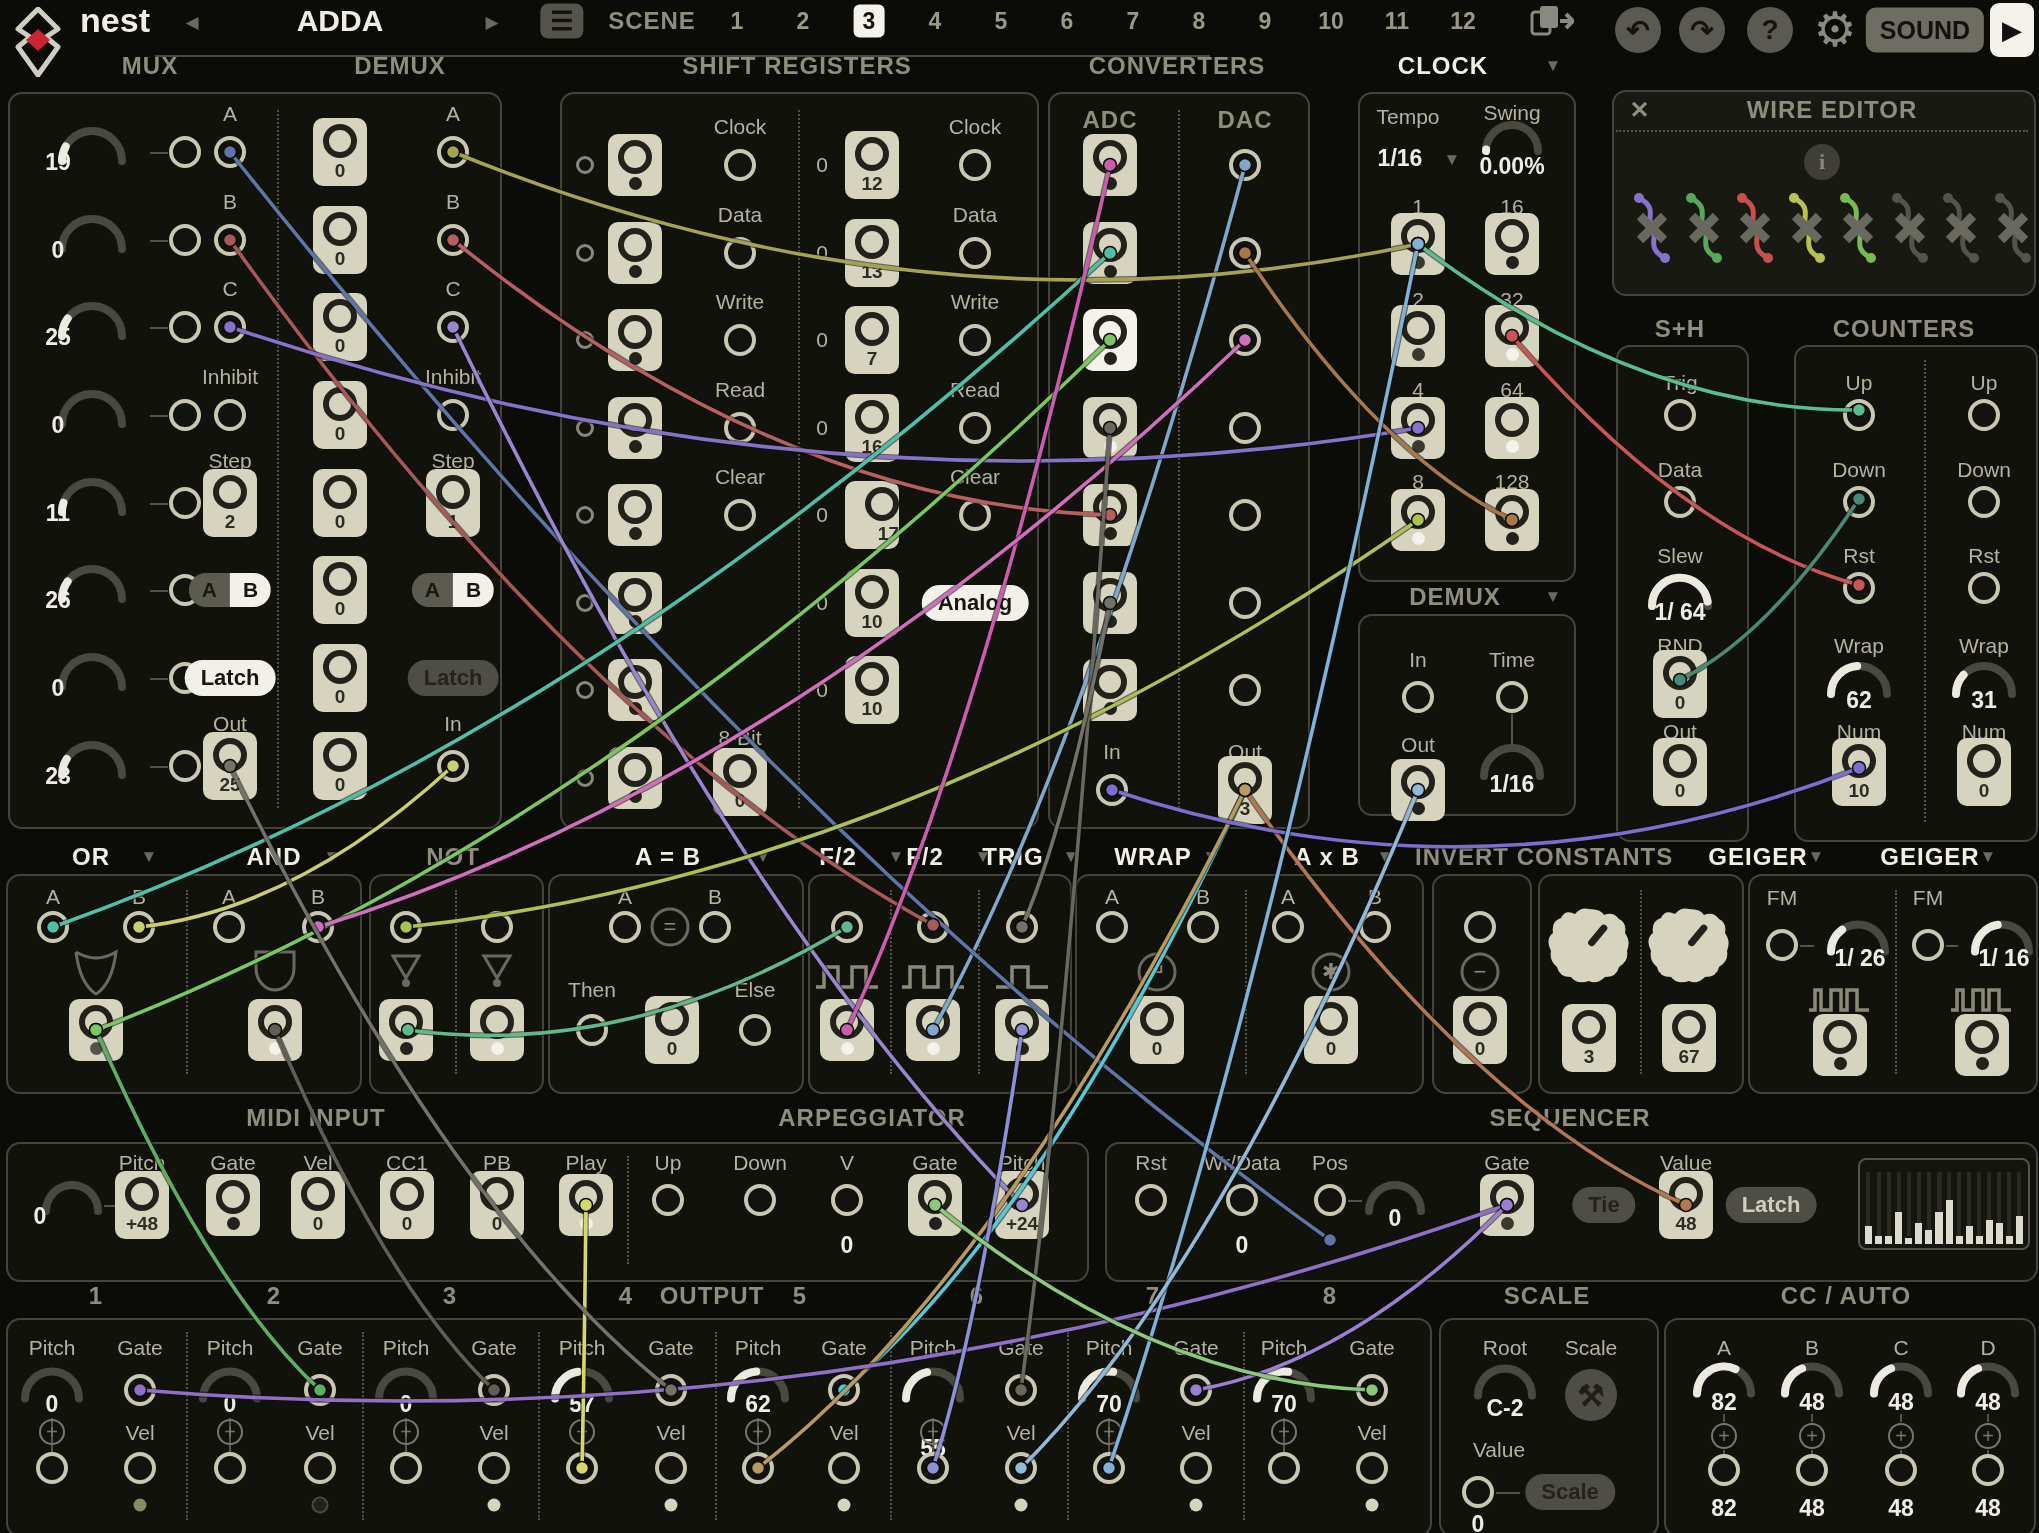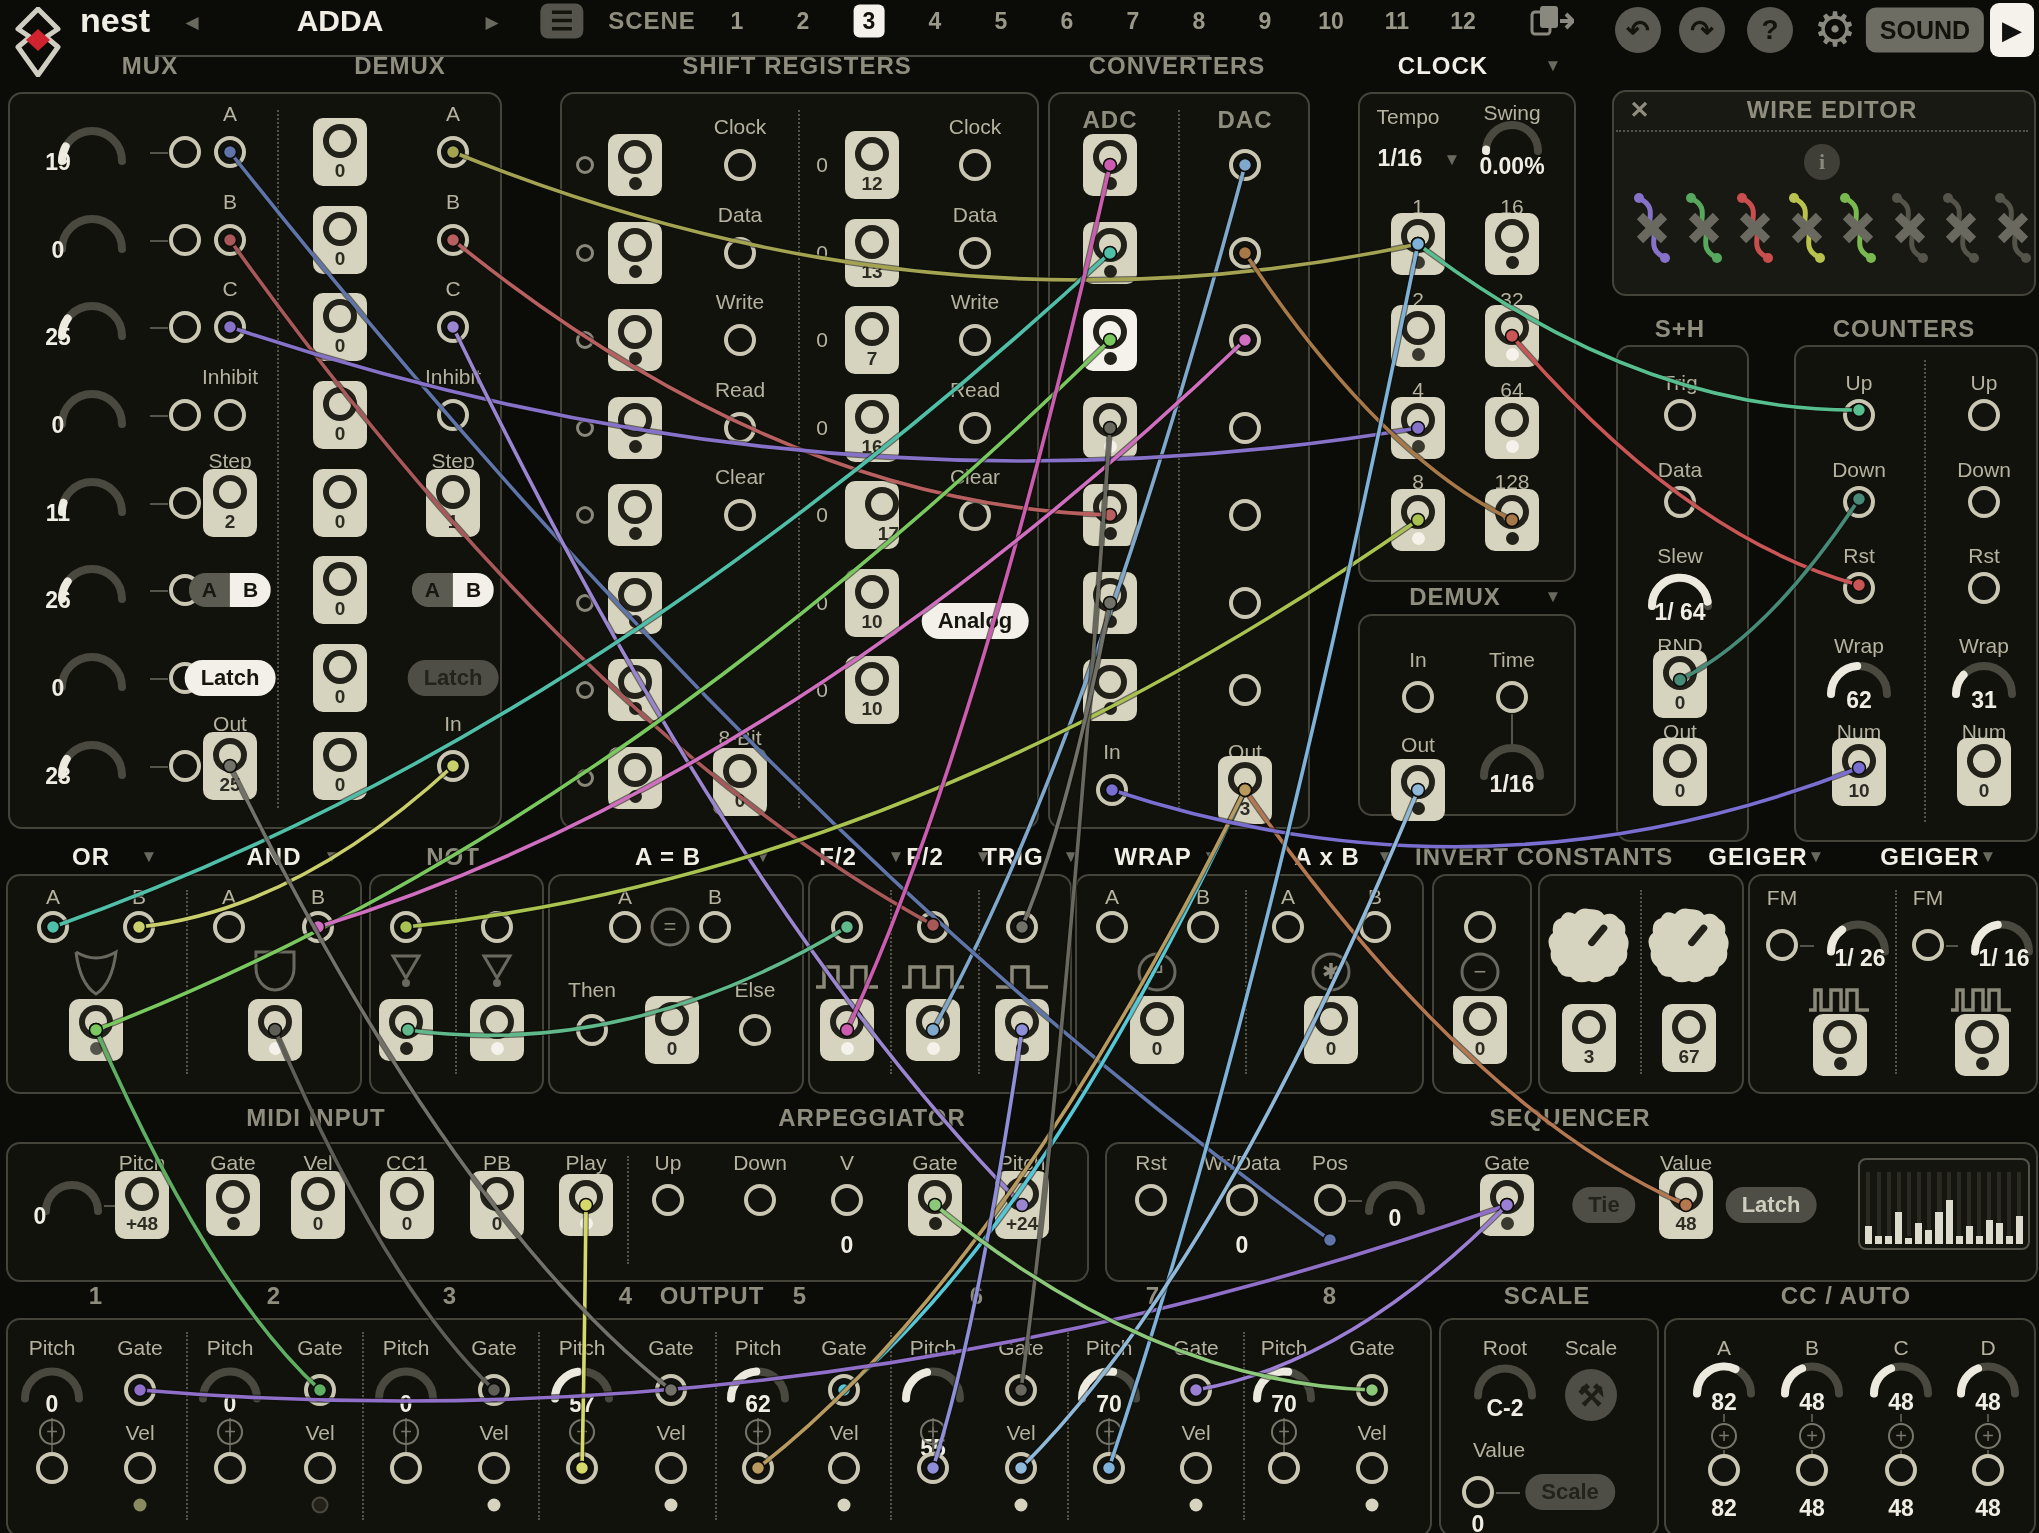--- a/index.html
+++ b/index.html
@@ -326,21 +326,21 @@
     <div class="lbl abs" style="left: 975px; top: 127px;">Clock</div>
     <div class="port abs" style="left: 975px; top: 165px;"></div>
     <div class="lbl abs" style="left: 975px; top: 215px;">Data</div>
     <div class="port abs" style="left: 975px; top: 253px;"></div>
     <div class="lbl abs" style="left: 975px; top: 302px;">Write</div>
     <div class="port abs" style="left: 975px; top: 340px;"></div>
     <div class="lbl abs" style="left: 975px; top: 390px;">Read</div>
     <div class="port abs" style="left: 975px; top: 428px;"></div>
     <div class="lbl abs" style="left: 975px; top: 477px;">Clear</div>
     <div class="port abs" style="left: 975px; top: 515px;"></div>
-    <div class="pill on abs" style="left: 975px; top: 621px;">Analog</div>
+    <div class="pill on abs" style="left: 975px; top: 603px;">Analog</div>
     <div class="panel" style="left: 1048px; top: 92px; width: 258px; height: 733px;"></div>
     <div class="vdiv" style="left: 1178px; top: 110px; height: 698px;"></div>
     <div class="hdr abs" style="left: 1110px; top: 120px;">ADC</div>
     <div class="hdr abs" style="left: 1245px; top: 120px;">DAC</div>
     <div class="socket abs" style="left: 1110px; top: 165px;">
       <div class="sring"></div>
       <div class="sled" style="background: rgb(35, 34, 26);"></div>
     </div>
     <div class="socket abs" style="left: 1110px; top: 253px;">
       <div class="sring"></div>

